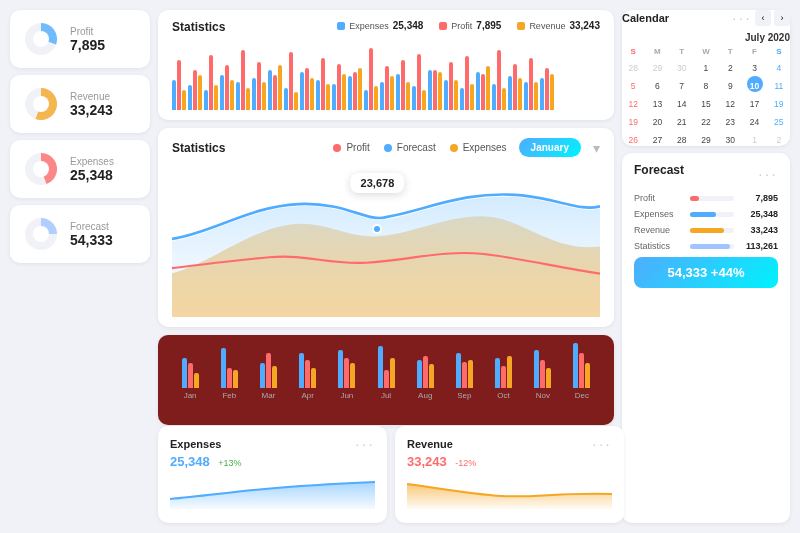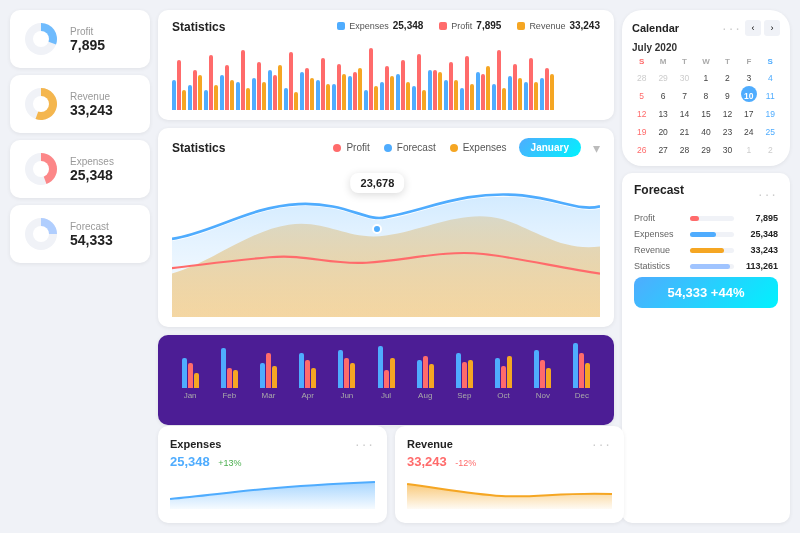--- a/index.html
+++ b/index.html
@@ -184,21 +184,21 @@
       border: 2px solid #fff;
       border-radius: 50%;
       top: 42%;
       left: 48%;
       transform: translate(-50%, -50%);
       z-index: 10;
     }
 
     
     .bottom-bar-card {
-      background: #4c1d95;
+      background: #7f1d1d;
       border-radius: 10px;
       padding: 10px 14px;
       box-shadow: 0 1px 4px rgba(0,0,0,0.07);
       height: 90px;
     }
     .month-group {
       display: flex;
       flex-direction: column;
       align-items: center;
       flex: 1;
@@ -224,22 +224,22 @@
       display: flex;
       flex-direction: column;
       gap: 7px;
       width: 168px;
       flex-shrink: 0;
     }
 
     
     .calendar-card {
       background: #fff;
-      border-radius: 20px;
-      padding: 10px;
+      border-radius: 10px;
+      padding: 0;
       box-shadow: 0 1px 4px rgba(0,0,0,0.07);
     }
     .cal-header {
       display: flex;
       align-items: center;
       justify-content: space-between;
       margin-bottom: 6px;
     }
     .cal-title {
       font-size: 11px;
@@ -253,21 +253,21 @@
       border: none;
       border-radius: 3px;
       font-size: 9px;
       cursor: pointer;
       display: flex;
       align-items: center;
       justify-content: center;
     }
     .cal-month-row {
       display: flex;
-      justify-content: flex-start;
+      justify-content: flex-end;
       margin-bottom: 4px;
       font-size: 10px;
       font-weight: 700;
       color: #333;
     }
     .cal-grid {
       display: grid;
       grid-template-columns: repeat(7, 1fr);
       gap: 2px;
     }
@@ -762,21 +762,21 @@
         <div class="cal-day sunday">12</div>
         <div class="cal-day">13</div>
         <div class="cal-day">14</div>
         <div class="cal-day">15</div>
         <div class="cal-day">12</div>
         <div class="cal-day">17</div>
         <div class="cal-day saturday">19</div>
         <div class="cal-day sunday">19</div>
         <div class="cal-day">20</div>
         <div class="cal-day">21</div>
-        <div class="cal-day">40</div>
+        <div class="cal-day">22</div>
         <div class="cal-day">23</div>
         <div class="cal-day">24</div>
         <div class="cal-day saturday">25</div>
         <div class="cal-day sunday">26</div>
         <div class="cal-day">27</div>
         <div class="cal-day">28</div>
         <div class="cal-day">29</div>
         <div class="cal-day">30</div>
         <div class="cal-day prev-month">1</div>
         <div class="cal-day prev-month">2</div>

